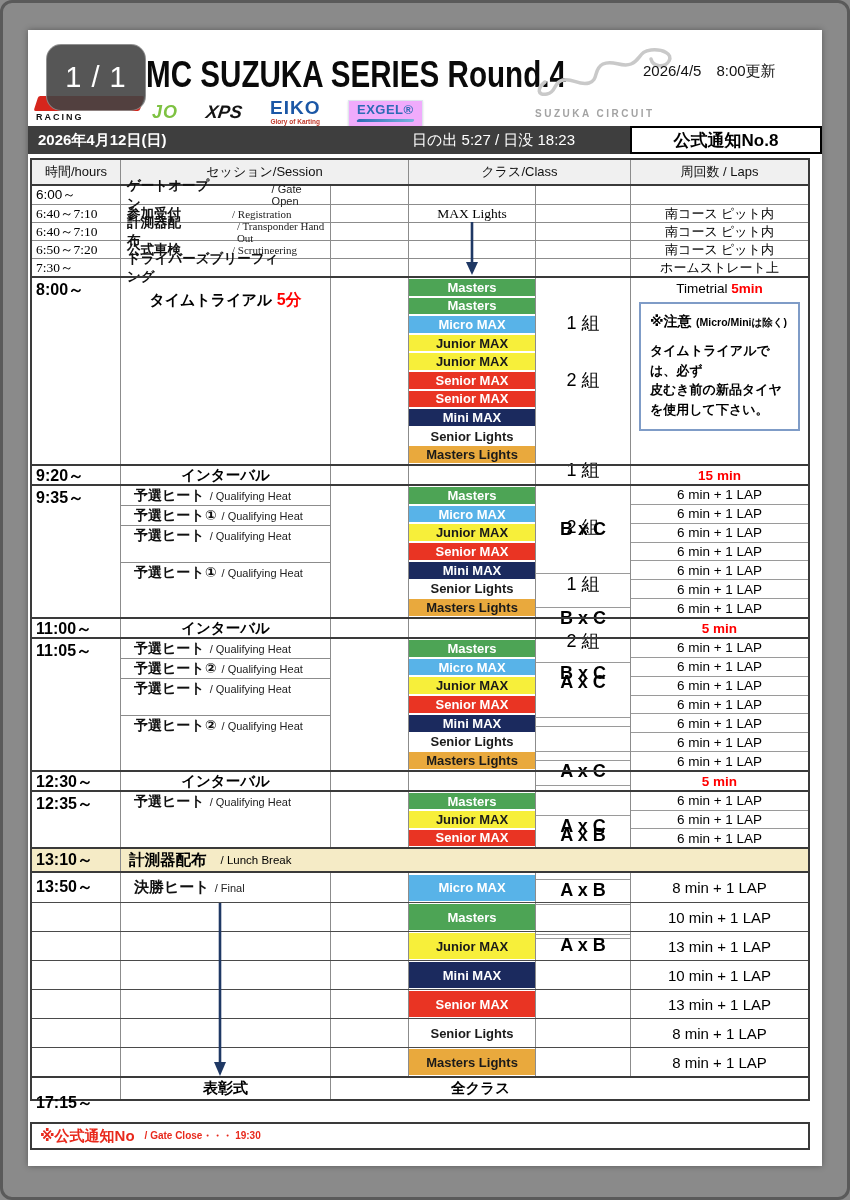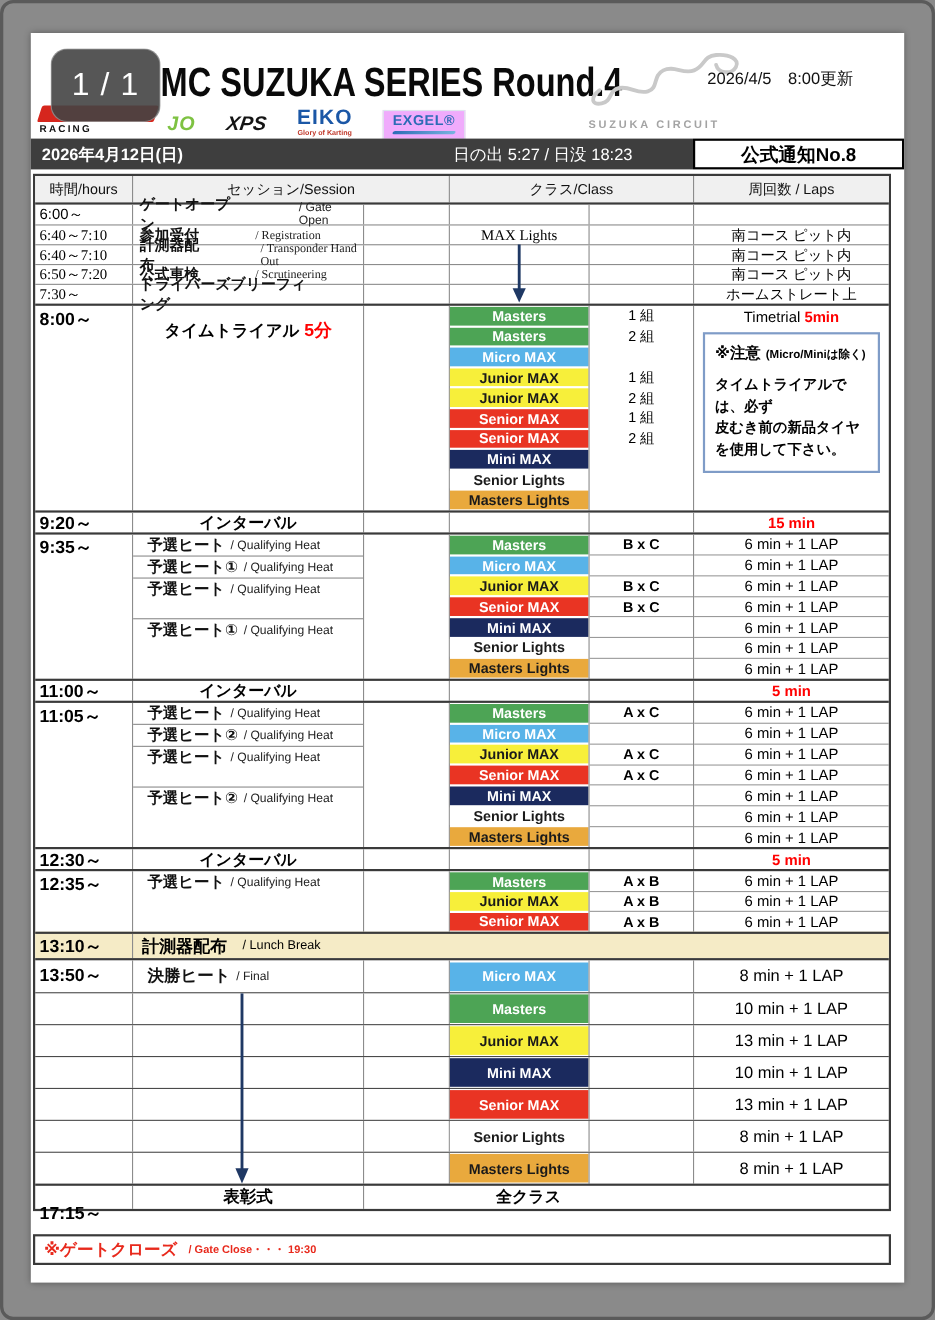--- a/index.html
+++ b/index.html
@@ -70,21 +70,21 @@
   .mc-sp { width:78px; } .mc-cls { width:127px; justify-content:center; font-size:13.5px; font-weight:500; }
   .mc-grp { width:95px; } .mc-laps { flex:1; justify-content:center; font-size:13px; font-weight:500; }
   .jp { font-size:13.5px; font-weight:600; color:#111; }
   .en { font-size:11px; color:#222; margin-left:5px; }
   .time-big { font-size:16px; font-weight:bold; padding:2px 0 0 4px; }
   
   .chipcol { display:flex; flex-direction:column; }
   .chiprow { flex:1; display:flex; padding:1px 0; }
   .chip { flex:1; display:flex; align-items:center; justify-content:center; font-size:13px; font-weight:600; }
   .grpcol { display:flex; flex-direction:column; }
-  .grow { flex:1; display:flex; align-items:center; justify-content:center; font-size:13px; font-weight:500; }
+  .grow { flex:1; display:flex; align-items:center; justify-content:center; font-size:18px; font-weight:500;margin-top:33px; }
   .lapcol { display:flex; flex-direction:column; }
   .lrow { flex:1; display:flex; align-items:center; justify-content:center; font-size:13.5px; font-weight:500; }
   .bordered .grow + .grow, .bordered .lrow + .lrow { border-top:1px solid #9a9a9a; }
   .grow.bold { font-weight:bold; }
   
   .tt-label { position:absolute; top:12px; width:100%; text-align:center; }
   .tt-label .jpb { font-size:15px; font-weight:bold; }
   .red { color:#ff0000; font-weight:bold; }
   .tt-lap { height:20px; display:flex; align-items:center; justify-content:center; font-size:13.5px; }
   .notice { margin:4px 8px 0 8px; border:2px solid #7f9cc7; padding:8px 9px 10px; }
@@ -695,17 +695,17 @@
           <div class="time-big" style="padding-top:15px;">17:15～</div>
         </div>
       <div class="col w-sess aw-cell" style="font-size:15px;">表彰式</div>
       <div class="col aw-cell" style="width:300px; font-size:14.5px;">全クラス</div>
       <div style="flex:1;"></div>
     </div>
 
   </div>
 
   <div class="gate" style="top:1092px;">
-    <span class="gate-jp">※ゲートクローズ</span>
+    <span class="gate-jp">※公式通知No</span>
     <span class="gate-en">/ Gate Close・・・ 19:30</span>
   </div>
 
 </div>
 
 </body></html>

